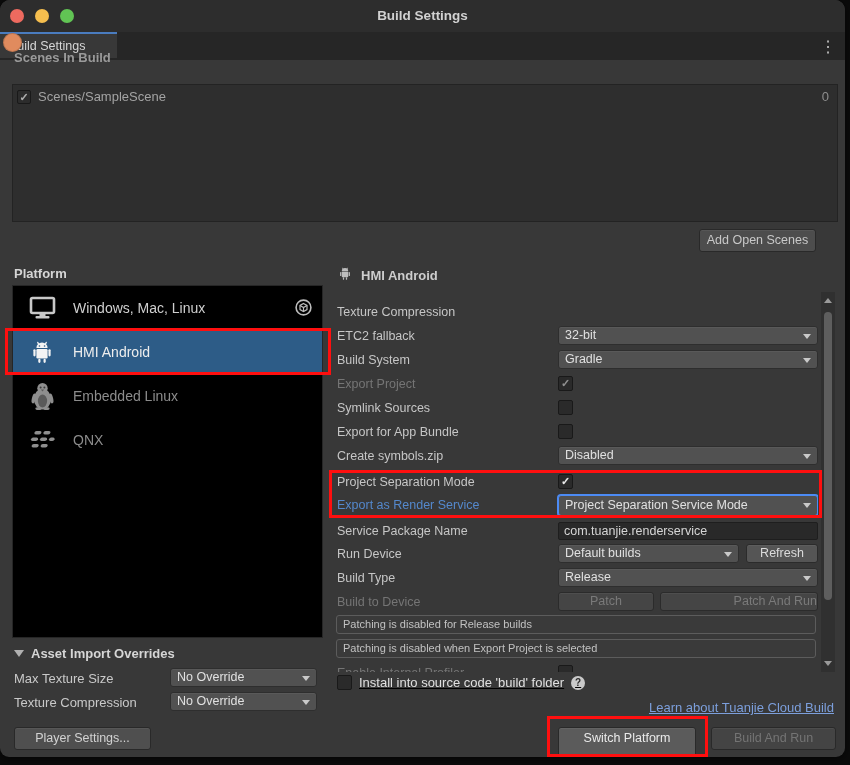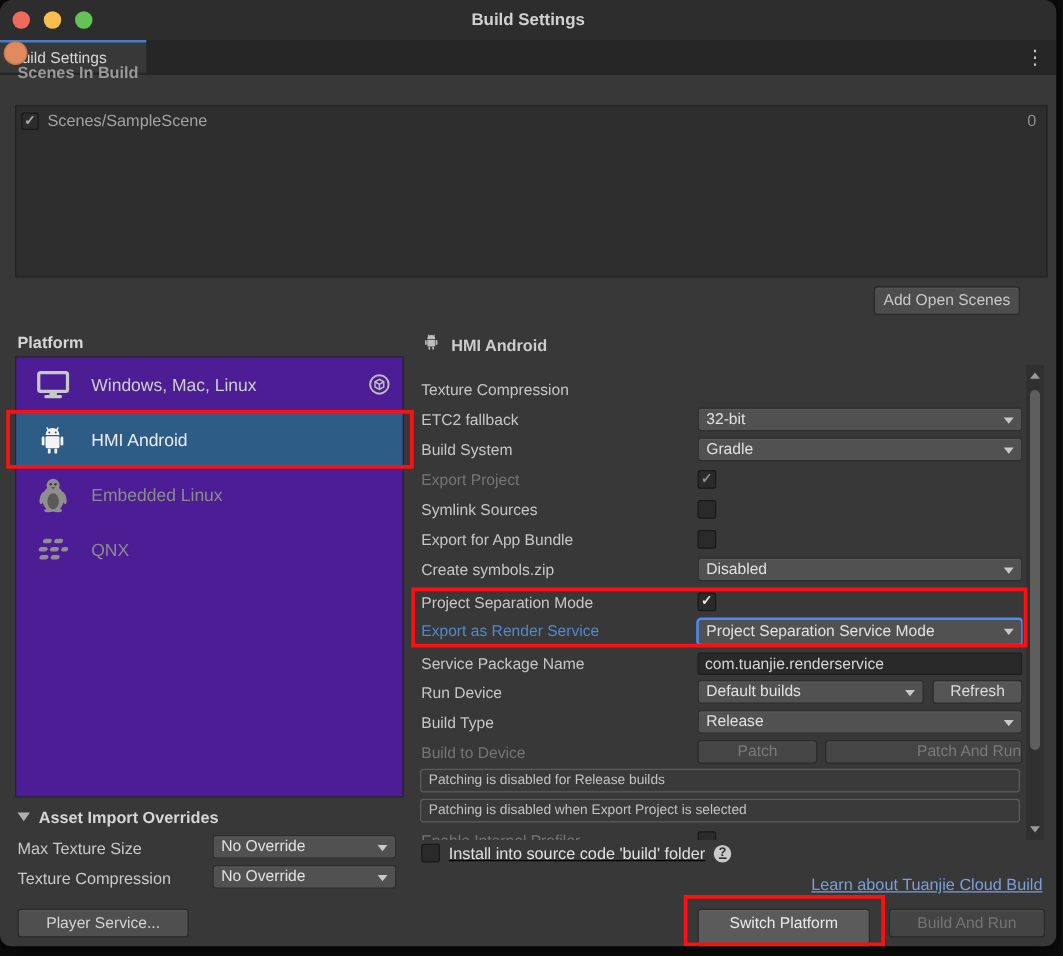--- a/index.html
+++ b/index.html
@@ -28,21 +28,21 @@
     box-sizing:border-box;text-align:center;line-height:13px;font-size:11px;font-weight:bold;color:#e8e8e8;}
   .cb.small{width:14px;height:14px;line-height:12px;color:#aeaeae;background:#2c2c2c;}
   .cb.dis{color:#909090;}
   #scene-label{margin-left:7px;font-size:13px;color:#a3a3a3;}
   #scene-count{margin-left:auto;font-size:13px;color:#8e8e8e;padding-right:3px;}
   .btn{position:absolute;background:#4d4d4d;border:1px solid #292929;border-radius:3px;box-sizing:border-box;
     color:#c8c8c8;font-size:12.5px;text-align:center;box-shadow:inset 0 1px 0 rgba(255,255,255,.05);}
   #add-open-scenes{left:699px;top:229px;width:117px;height:23px;line-height:21px;}
   
   #platform-header{left:14px;top:266px;}
-  #platform-list{position:absolute;left:12px;top:285px;width:311px;height:353px;background:#4c1d95;
+  #platform-list{position:absolute;left:12px;top:285px;width:311px;height:353px;background:#000000;
     border:1px solid #262626;box-sizing:border-box;}
   .plat-item{position:relative;height:44px;display:flex;align-items:center;}
   .plat-item .picon{width:34px;margin-left:12px;display:flex;justify-content:center;align-items:center;}
   .plat-item .plabel{margin-left:14px;font-size:14px;color:#cfcfcf;}
   .plat-item.dim .plabel{color:#8c8c8c;}
   .plat-item.sel{background:#2d5c87;}
   .plat-item.sel .plabel{color:#ededed;}
   .plat-badge{position:absolute;right:10px;top:13px;}
   .redbox{position:absolute;border:3px solid #ff0f0f;box-sizing:border-box;z-index:30;pointer-events:none;}
   #redbox-platform{left:5px;top:328px;width:326px;height:47px;}
@@ -307,21 +307,21 @@
     <span id="help-badge">?</span>
   </div>
 
   <div id="aio-tri"></div>
   <div class="sec-header" id="aio-header">Asset Import Overrides</div>
   <span class="aio-label" style="top:671px;">Max Texture Size</span>
   <div class="aio-dd" style="top:668px;">No Override</div>
   <span class="aio-label" style="top:695px;">Texture Compression</span>
   <div class="aio-dd" style="top:692px;">No Override</div>
 
-  <div class="btn" id="player-settings">Player Service...</div>
+  <div class="btn" id="player-settings">Player Settings...</div>
   <a id="cloud-link">Learn about Tuanjie Cloud Build</a>
   <div class="btn" id="switch-platform">Switch Platform</div>
   <div class="btn" id="build-and-run">Build And Run</div>
 
   <div class="redbox" id="redbox-platform"></div>
   <div class="redbox" id="redbox-rows"></div>
   <div class="redbox" id="redbox-switch"></div>
 
 </div>
 

